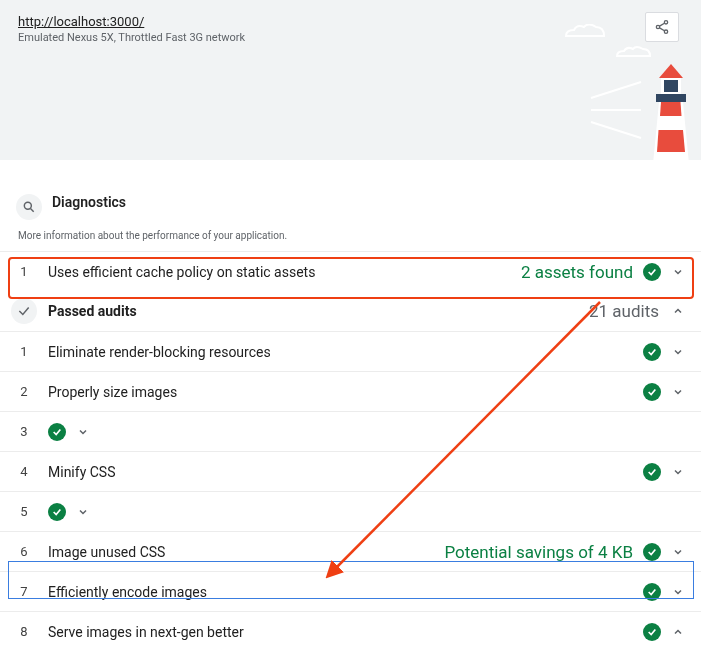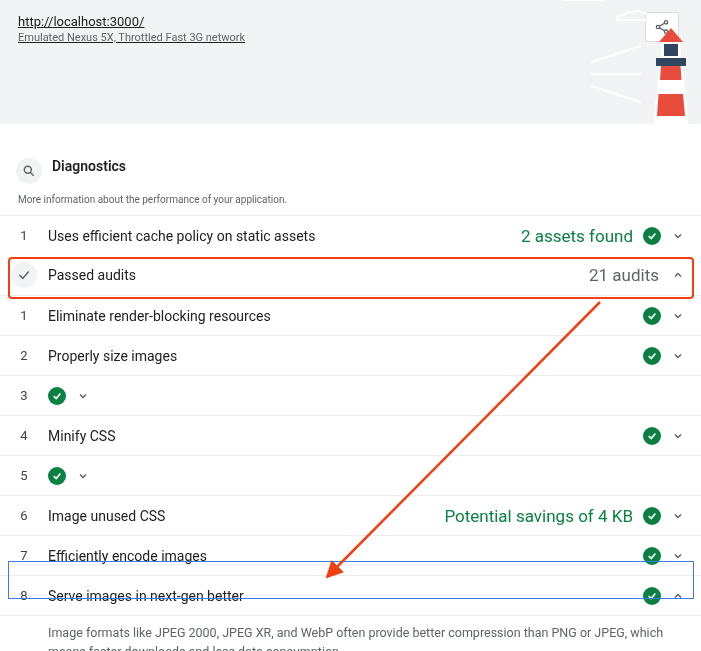--- a/index.html
+++ b/index.html
@@ -9,24 +9,23 @@
     width: 701px;
     height: 651px;
     overflow: hidden;
     position: relative;
     color: #212121;
   }
 
   .header {
     background: #f1f3f4;
     padding: 14px 18px 10px 18px;
-    height: 124px;
+    height: 160px;
     position: relative;
     overflow: hidden;
-    text-decoration: underline;
   }
   .url {
     font-size: 13px;
     text-decoration: underline;
     color: #212121;
   }
   .env {
     font-size: 11px;
     color: #5f6368;
     margin-top: 2px;
@@ -91,21 +90,21 @@
     width: 48px;
     text-align: center;
     color: #424242;
     flex-shrink: 0;
     font-size: 13px;
   }
   .title {
     flex: 1;
     color: #212121;
   }
-  .title.bold { font-weight: 400; }
+  .title.bold { font-weight: 700; }
   .result {
     font-size: 17px;
     color: #0b8043;
     margin-right: 10px;
   }
   .result.gray { color: #5f6368; }
   .pass-circle {
     width: 18px;
     height: 18px;
     border-radius: 50%;

